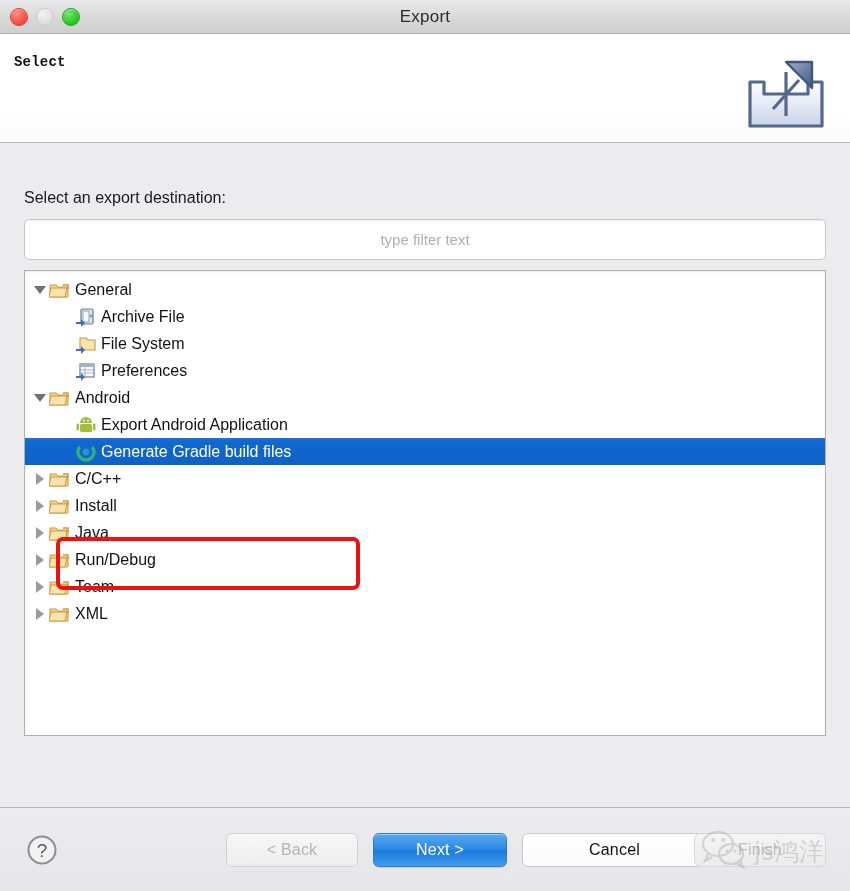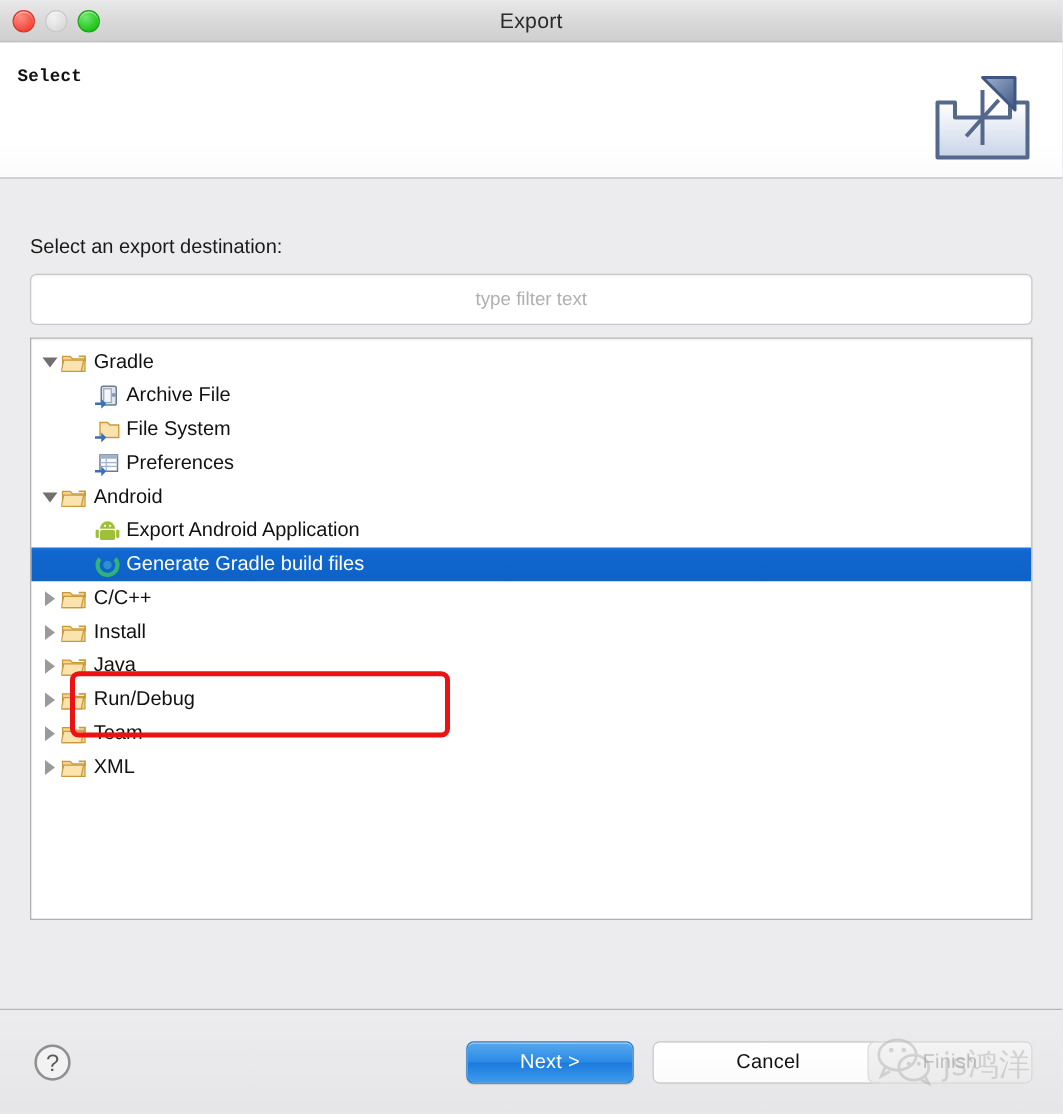--- a/index.html
+++ b/index.html
@@ -287,21 +287,21 @@
           <span class="twisty">
             <span class="tw-shape expanded"></span>
           </span>
           <span class="tree-icon">
             <svg width="22" height="20" viewBox="0 0 22 20">
               <path d="M1,5 l6,0 l2,2 l10,0 l0,10 l-18,0 z" fill="#f6d28a" stroke="#c99a3b" stroke-width="1"></path>
               <path d="M2,8 l16,0 l-2,9 l-16,0 z" fill="#fbe3b0" stroke="#c99a3b" stroke-width="1"></path>
               <path d="M14,5 l5,0 l0,4" fill="none" stroke="#c99a3b" stroke-width="1.4"></path>
             </svg>
           </span>
-          <span class="tree-label">Gradle</span>
+          <span class="tree-label">General</span>
         </div>
         <div class="tree-row indent-2">
           <span class="twisty"></span>
           <span class="tree-icon">
             <svg width="22" height="20" viewBox="0 0 22 20">
               <rect x="6" y="2" width="12" height="15" rx="1.5" fill="#dfe6ef" stroke="#6a7b92" stroke-width="1.2"></rect>
               <rect x="8" y="4" width="6" height="11" fill="#f4f7fb" stroke="#9aa8bb" stroke-width="1"></rect>
               <circle cx="16" cy="9" r="1.6" fill="#8796aa"></circle>
               <path d="M1,15 l5,0 l0,-3 l4,4 l-4,4 l0,-3 l-5,0 z" fill="#3d6fb5"></path>
             </svg>
@@ -452,20 +452,21 @@
   </div>
 
   <div id="footer">
     <div id="help-button">
       <svg width="32" height="32" viewBox="0 0 32 32">
         <circle cx="16" cy="16" r="13.5" fill="#f2f2f3" stroke="#8f8f91" stroke-width="2"></circle>
         <text x="16" y="23" text-anchor="middle" font-size="19" font-family="Liberation Sans, sans-serif" fill="#5a5a5c">?</text>
       </svg>
     </div>
 
+    <div class="btn" id="back-button">&lt; Back</div>
     <div class="btn" id="next-button">Next &gt;</div>
     <div class="btn" id="cancel-button">Cancel</div>
     <div class="btn" id="finish-button">Finish</div>
   </div>
 
   <div id="watermark">
     <svg width="46" height="40" viewBox="0 0 46 40" style="position:absolute;left:0;top:8px;">
       <ellipse cx="18" cy="14" rx="15" ry="12" fill="none" stroke="#8c8c8c" stroke-width="2.2"></ellipse>
       <circle cx="13" cy="10" r="1.9" fill="#8c8c8c"></circle>
       <circle cx="23" cy="10" r="1.9" fill="#8c8c8c"></circle>

